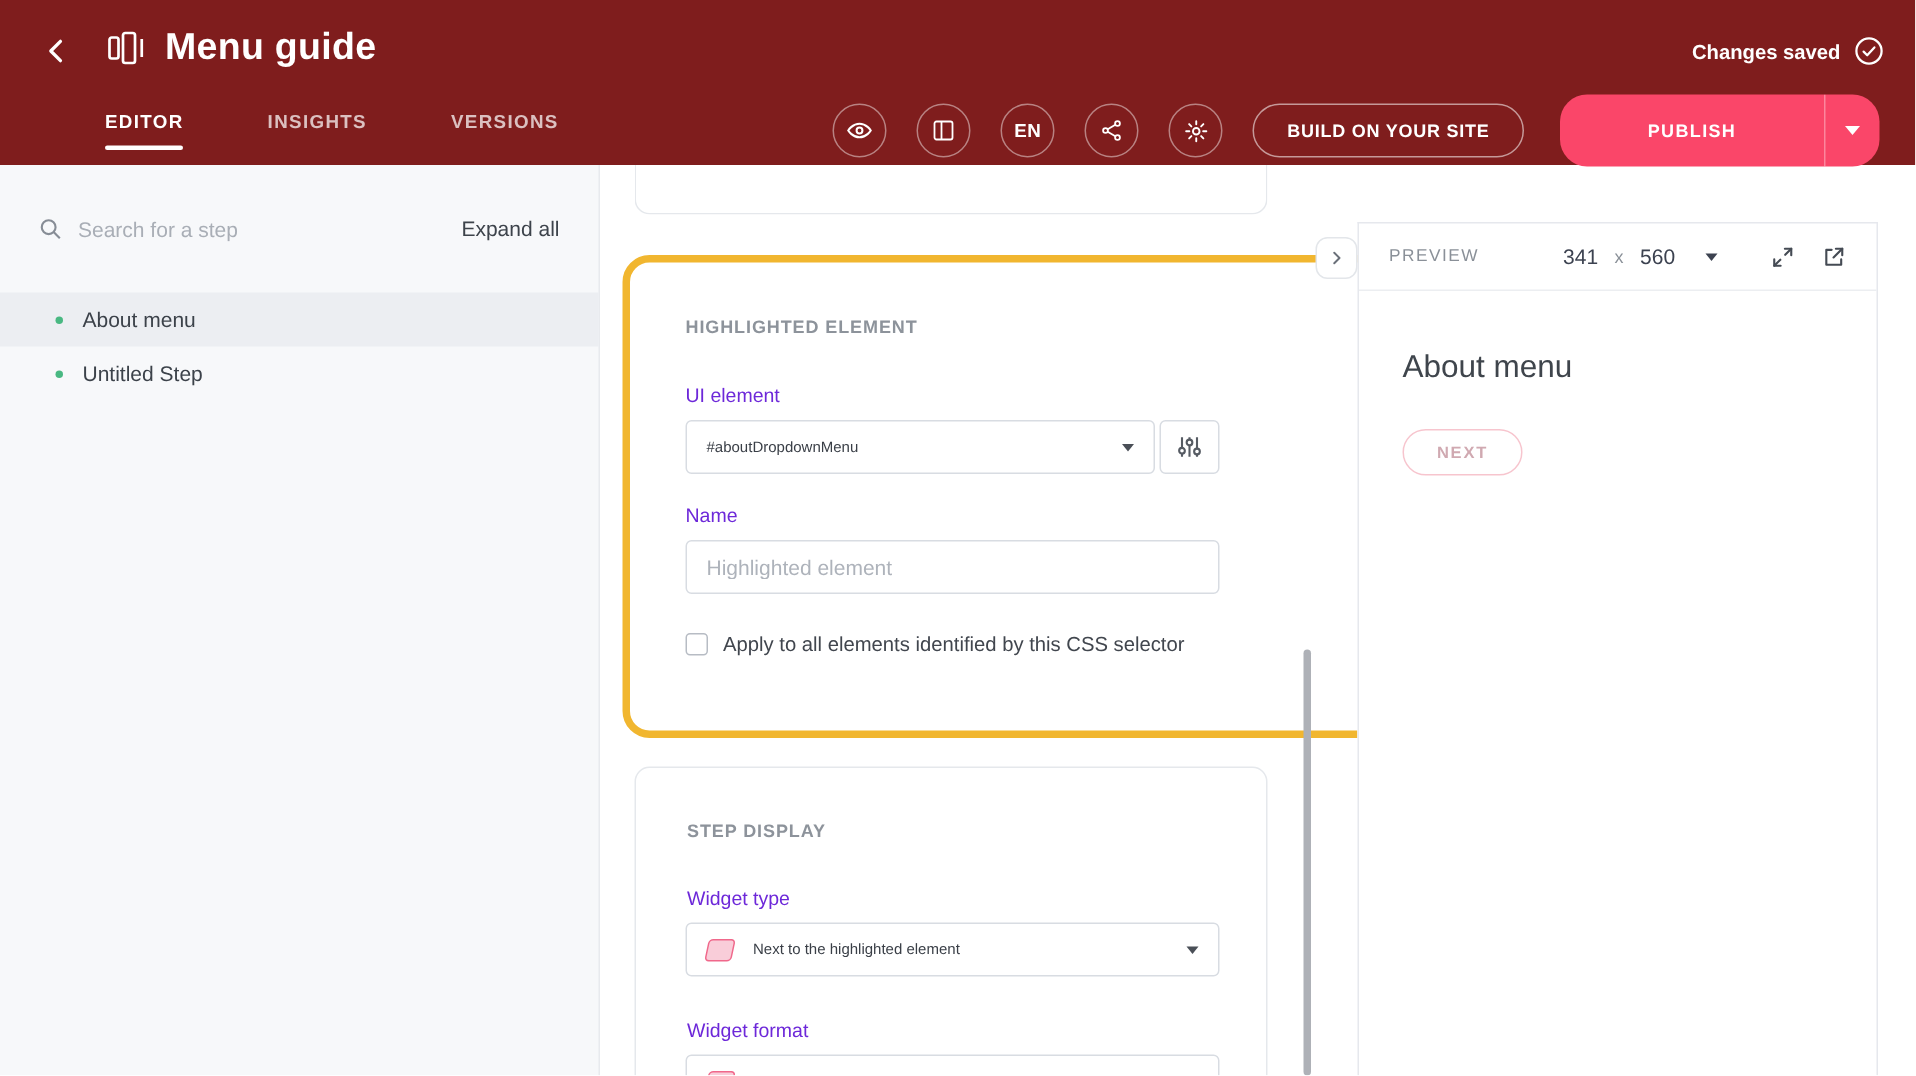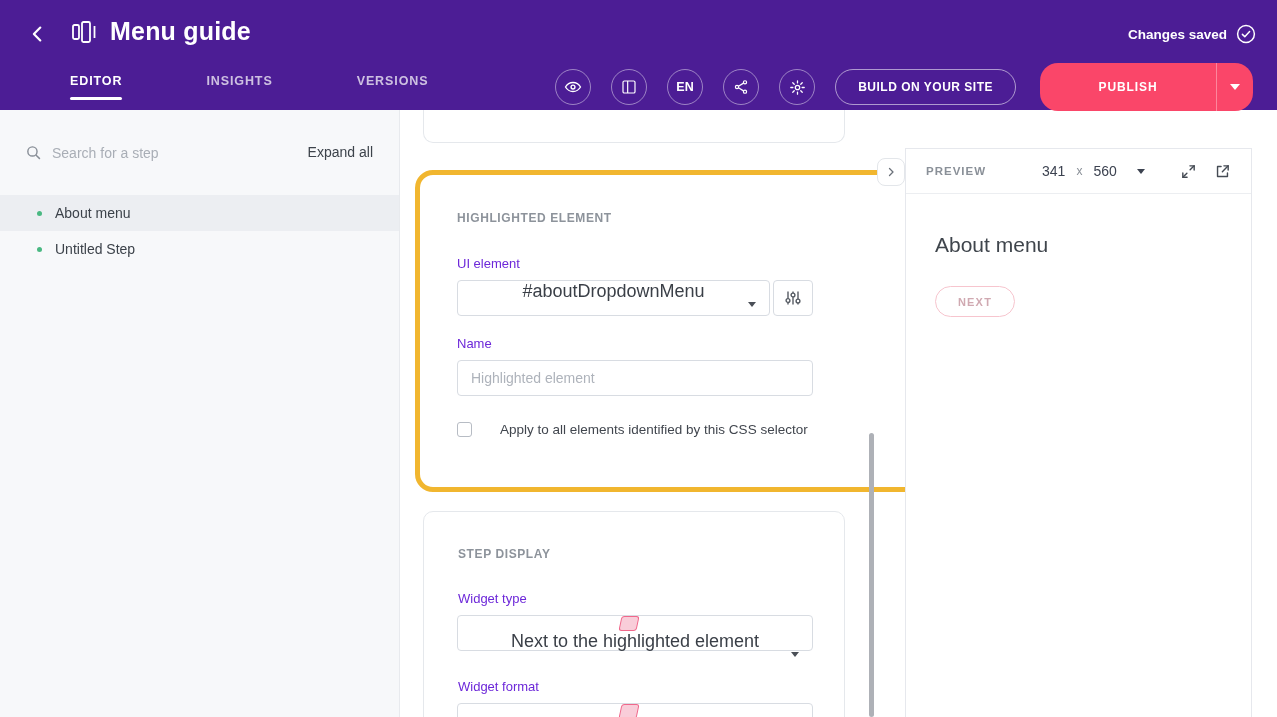--- a/index.html
+++ b/index.html
@@ -1,26 +1,26 @@
 <!DOCTYPE html>
 <html><head>
 <meta charset="utf-8">
 <style>
   * { margin:0; padding:0; box-sizing:border-box; }
   html,body { width:1277px; height:717px; overflow:hidden; background:#fff;
               font-family:"Liberation Sans", sans-serif; }
   .stage { position:relative; width:1277px; height:717px; overflow:hidden; background:#fff; }
 
   
-  .header { position:absolute; top:0; left:0; width:1277px; height:110px; background:#4c1d95; color:#fff; }
+  .header { position:absolute; top:0; left:0; width:1277px; height:110px; background:#7f1d1d; color:#fff; }
   .back-btn { position:absolute; left:25px; top:21px; width:26px; height:26px; cursor:pointer; display:flex; align-items:center; justify-content:center; }
   .app-icon { position:absolute; left:70px; top:19px; width:28px; height:26px; display:flex; align-items:center; justify-content:center; }
   .page-title { position:absolute; left:110px; top:17px; font-size:25px; font-weight:700; letter-spacing:.2px; }
   .saved { position:absolute; right:21px; top:24px; display:flex; align-items:center; gap:9px; font-size:13.5px; font-weight:700; }
-  .tabs { position:absolute; left:70px; top:56px; height:54px; display:flex; gap:84px; align-items:center; }
+  .tabs { position:absolute; left:70px; top:56px; height:54px; display:flex; gap:56px; align-items:center; }
   .tab { position:relative; height:54px; line-height:50px; font-size:12.5px; font-weight:700; letter-spacing:.9px; color:rgba(255,255,255,.72); cursor:pointer; }
   .tab.active { color:#fff; }
   .tab.active::after { content:""; position:absolute; left:0; right:0; bottom:10px; height:3px; background:#fff; border-radius:2px; }
   .h-actions { position:absolute; right:24px; top:63px; display:flex; align-items:center; gap:20px; }
   .circle-btn { width:36px; height:36px; border:1px solid rgba(255,255,255,.45); border-radius:50%;
                 display:flex; align-items:center; justify-content:center; cursor:pointer;
                 font-size:12.5px; font-weight:700; letter-spacing:.3px; color:#fff; flex:0 0 auto; }
   .build-btn { height:36px; padding:0 22px; border:1px solid rgba(255,255,255,.55); border-radius:18px;
                display:flex; align-items:center; font-size:12px; font-weight:700; letter-spacing:.5px; cursor:pointer; white-space:nowrap; }
   .publish { display:flex; height:48px; border-radius:18px; overflow:hidden; background:#fa4669; cursor:pointer; margin-left:4px; }
@@ -43,43 +43,43 @@
   
   .main { position:absolute; top:110px; left:401px; width:504px; height:607px; background:#fff; overflow:hidden; }
   .card { background:#fff; border:1px solid #e5e8ec; border-radius:10px; }
   .card-partial { position:absolute; left:22px; top:-2px; width:422px; height:35px; border-top:none; border-radius:0 0 10px 10px; }
   .highlight-ring { position:absolute; left:14px; top:60px; width:519px; height:322px;
                     border:5px solid #f1b62f; border-radius:18px; background:#fff; }
   .section-title { position:absolute; font-size:12px; font-weight:600; letter-spacing:.6px; color:#8d939b; }
   .field-label { position:absolute; font-size:13px; color:#6d28d9; }
   .select-row { position:absolute; display:flex; gap:3px; }
   .select { display:flex; align-items:center; height:36px; border:1px solid #d8dce2; border-radius:4px; background:#fff;
-            padding:0 13px; font-size:18px; color:#3a3f47; cursor:pointer;flex-direction:column; }
+            padding:0 13px; font-size:10px; color:#3a3f47; cursor:pointer; }
   .caret { width:0; height:0; border-left:4.5px solid transparent; border-right:4.5px solid transparent; border-top:5.5px solid #4a4f57; margin-left:auto; }
   .tune-btn { width:40px; height:36px; border:1px solid #d8dce2; border-radius:4px; background:#fff;
               display:flex; align-items:center; justify-content:center; cursor:pointer; flex:0 0 auto; }
   .text-input { position:absolute; height:36px; border:1px solid #d8dce2; border-radius:4px; background:#fff;
                 padding:0 13px; font-family:inherit; font-size:14px; color:#3a3f47; outline:none; }
   .text-input::placeholder { color:#aeb3bb; }
-  .checkbox-row { position:absolute; display:flex; align-items:center; gap:28px; }
+  .checkbox-row { position:absolute; display:flex; align-items:center; gap:10px; }
   .checkbox { width:15px; height:15px; border:1.5px solid #b7bcc4; border-radius:3px; background:#fff; cursor:pointer; flex:0 0 auto; }
   .checkbox-label { font-size:13.5px; color:#41464e; }
   .card-step { position:absolute; left:22px; top:401px; width:422px; height:316px; }
   .pink-icon { width:18px; height:15px; background:#f9cdd9; border:1.5px solid #f0688b; border-radius:3px;
                transform:skewX(-12deg); margin-right:13px; flex:0 0 auto; }
   .scroll-thumb { position:absolute; left:869px; top:433px; width:5px; height:284px; background:#aeb1b7; border-radius:3px; cursor:pointer; }
 
   
   .preview-panel { position:absolute; top:148px; left:905px; width:347px; height:569px; background:#fff;
                    border:1px solid #e6e8ed; border-bottom:none; }
   .collapse-btn { position:absolute; left:877px; top:158px; width:28px; height:28px; background:#fff;
                   border:1px solid #e3e6ea; border-radius:8px; display:flex; align-items:center; justify-content:center;
                   cursor:pointer; z-index:5; }
   .p-header { position:relative; height:45px; border-bottom:1px solid #eceef1; display:flex; align-items:center; padding:0 20px; }
-  .p-label { font-size:11.5px; font-weight:700; letter-spacing:1px; color:#8a9098; }
+  .p-label { font-size:11.5px; font-weight:400; letter-spacing:1px; color:#8a9098; }
   .p-dims { display:flex; align-items:center; gap:11px; margin-left:56px; font-size:14px; color:#3c4250; cursor:pointer; }
   .p-dims .caret { border-top-color:#3c4250; margin-left:9px; }
   .p-icons { margin-left:auto; display:flex; align-items:center; gap:17px; }
   .p-icon { cursor:pointer; display:flex; }
   .p-title { margin:39px 0 0 29px; font-size:21px; color:#3f454c; }
   .next-btn { margin:29px 0 0 29px; width:80px; height:31px; border:1.5px solid #f7c5ce; border-radius:16px; background:#fff;
               font-family:inherit; font-size:11px; font-weight:700; letter-spacing:1.2px; color:#d0a9b1; cursor:pointer; }
 </style>
 </head>
 <body>

